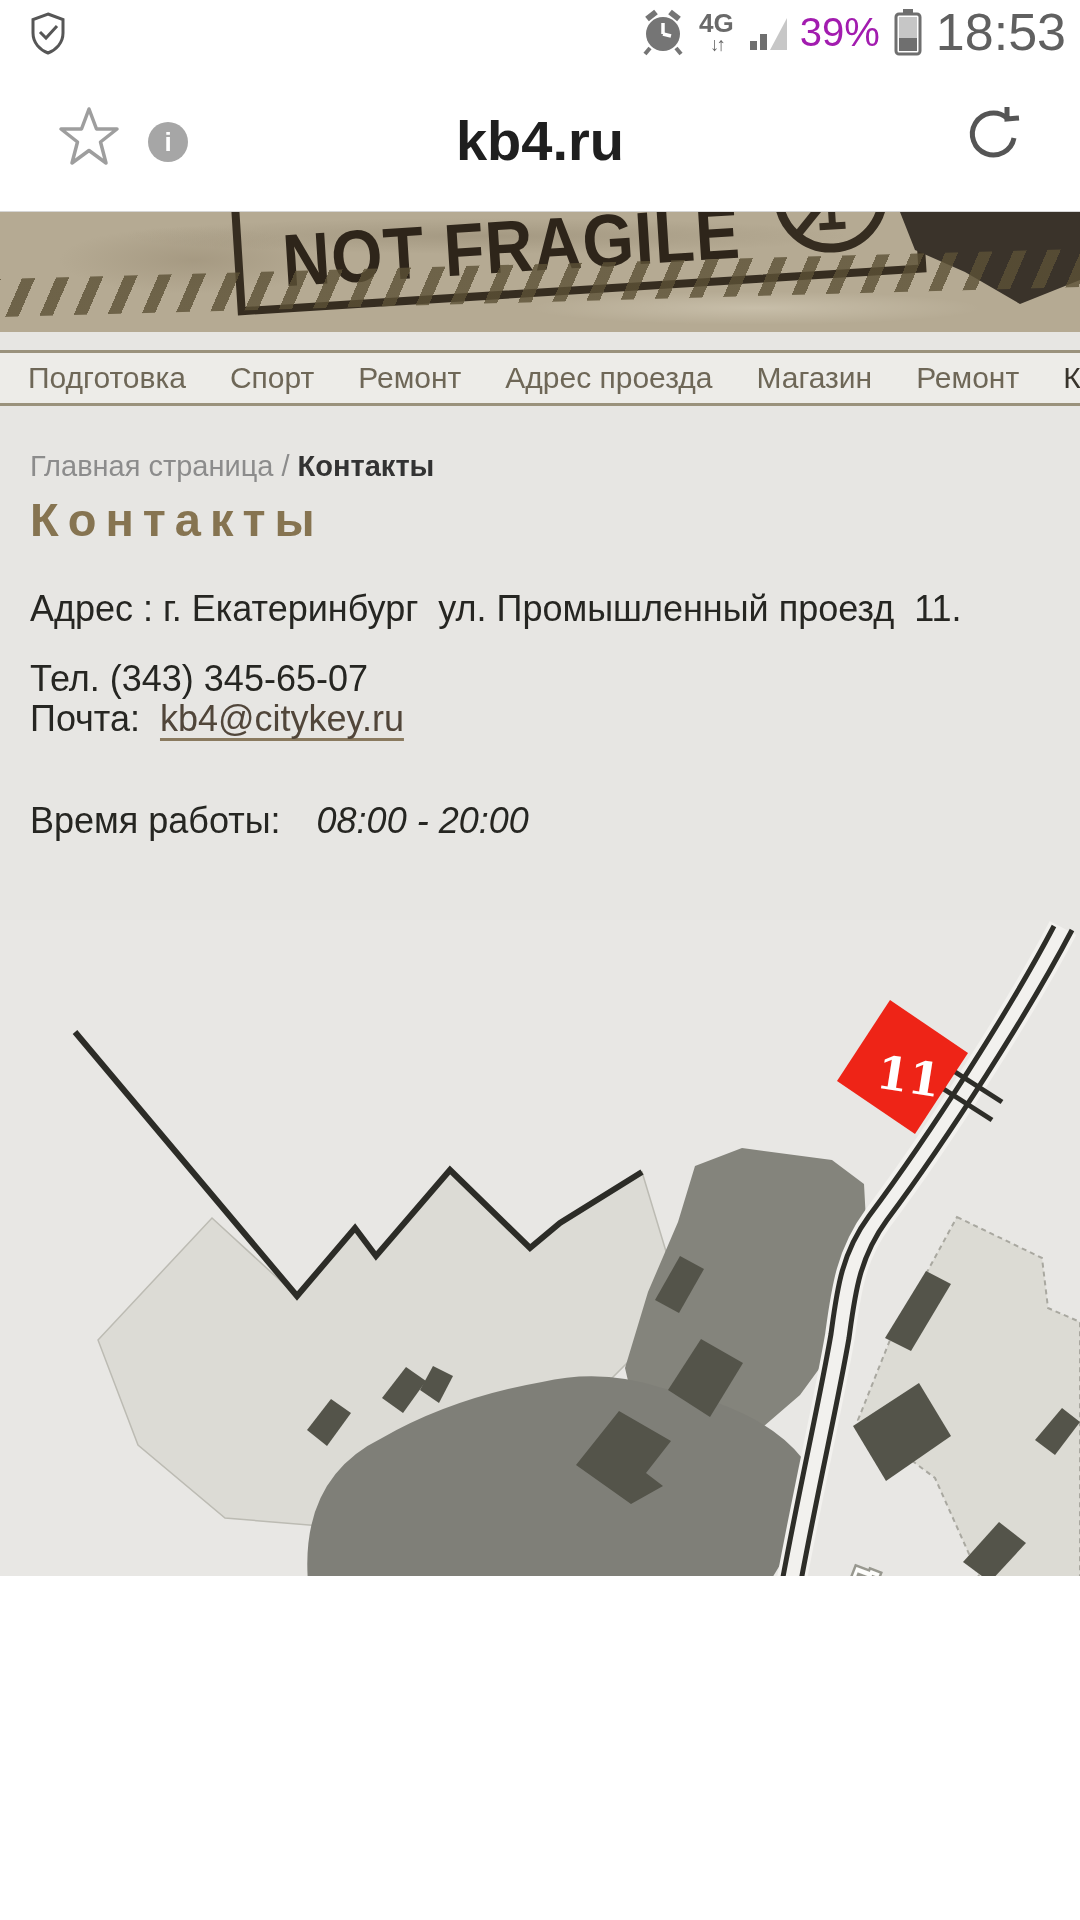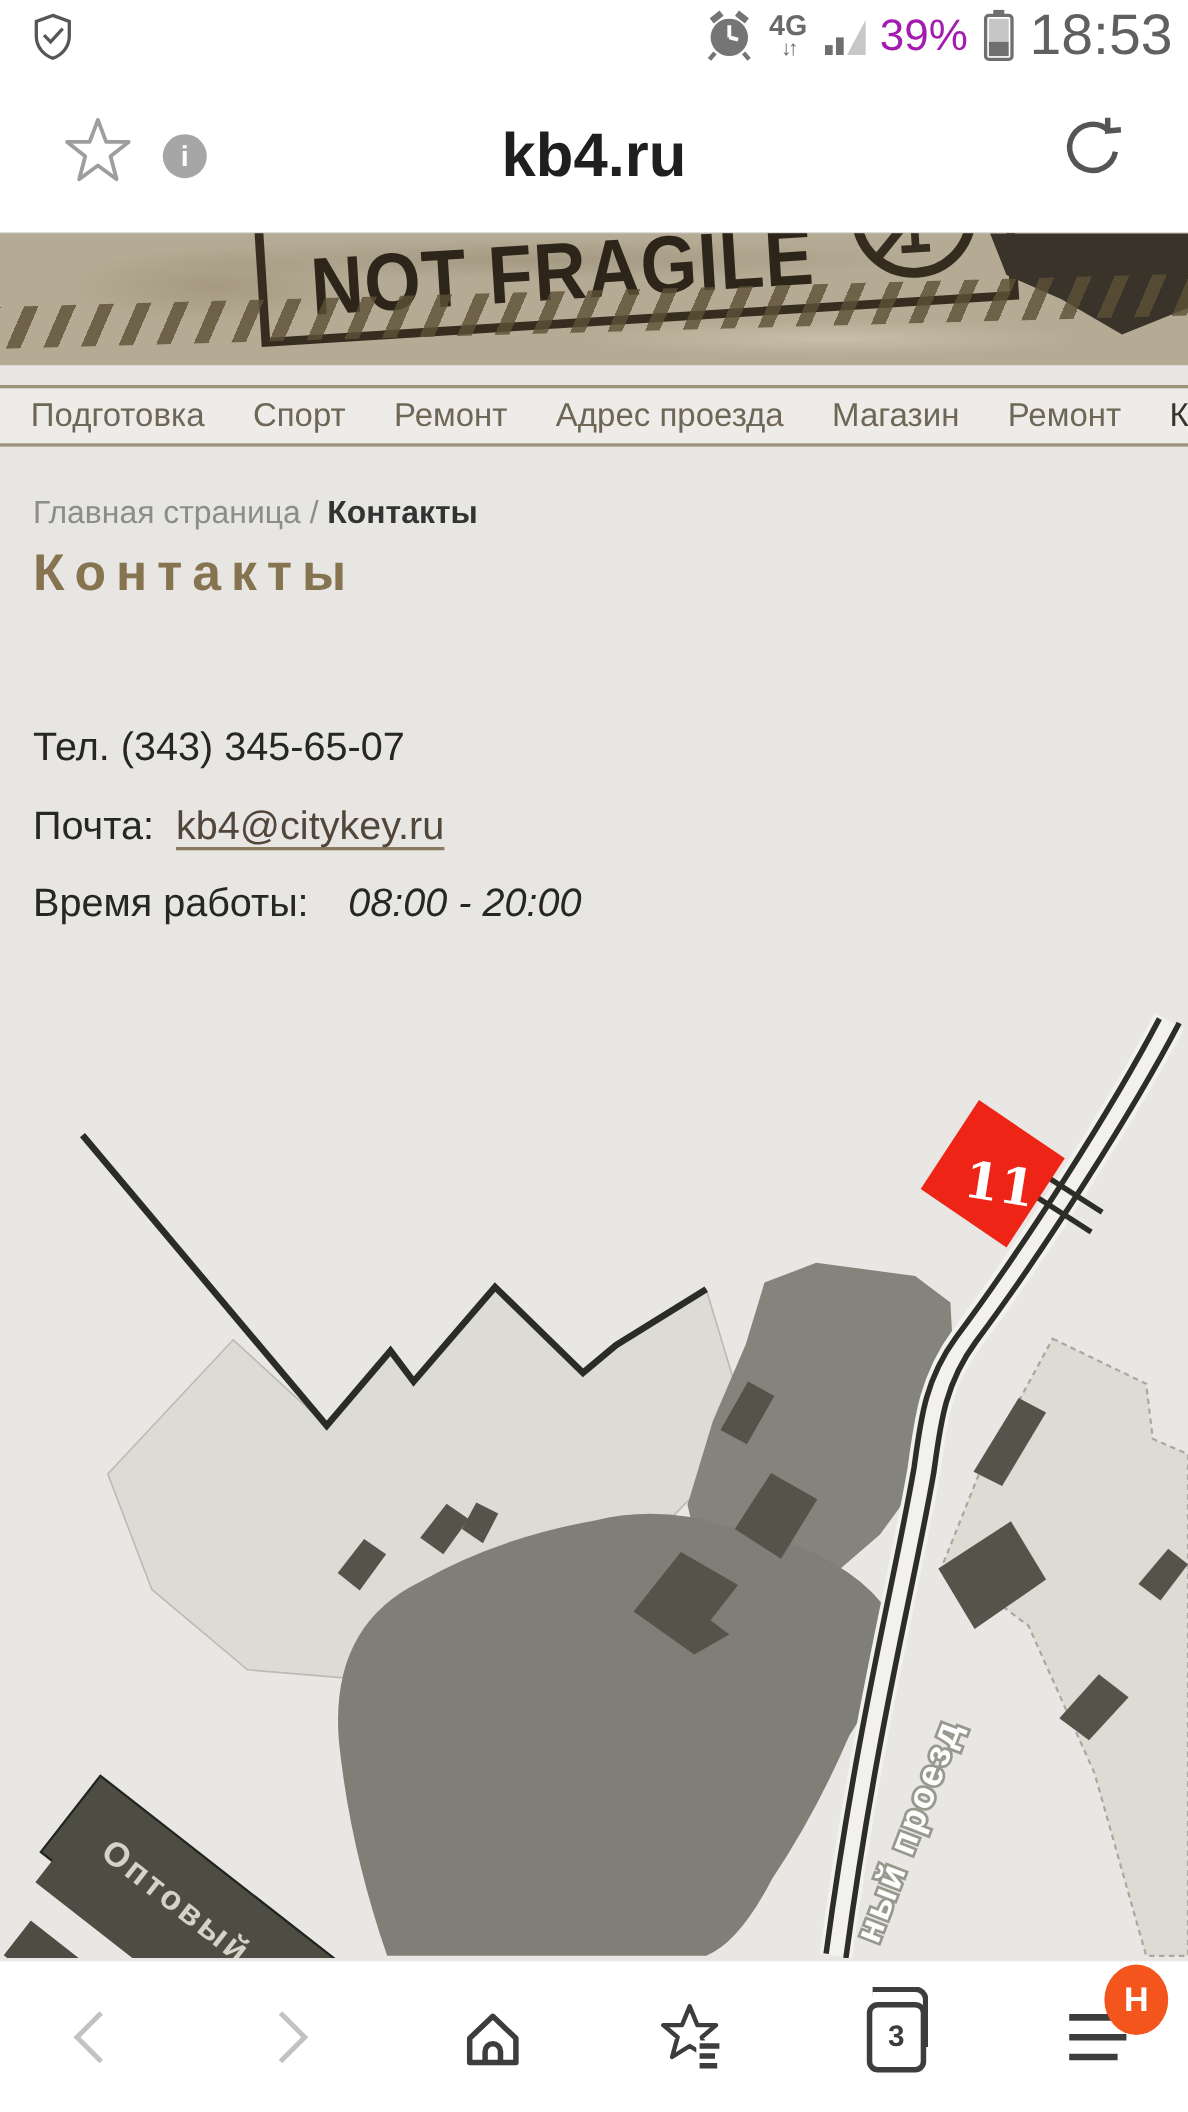--- a/index.html
+++ b/index.html
@@ -1,16 +1,16 @@
 <!DOCTYPE html>
 <html><head>
 <meta charset="utf-8">
 <style>
   html,body{margin:0;padding:0;background:#ffffff;}
-  #app{position:relative;width:1080px;height:1920px;overflow:hidden;background:#ffffff;
+  #app{position:relative;width:1080px;height:1576px;overflow:hidden;background:#ffffff;
        font-family:"Liberation Sans",sans-serif;}
 
   
   .status-bar{position:absolute;left:0;top:0;width:1080px;height:64px;background:#fff;}
   .status-right{position:absolute;right:14px;top:0;height:64px;display:flex;align-items:center;gap:12px;color:#6e6e6e;}
   .sb-time{font-size:52px;color:#606060;}
   .sb-pct{font-size:40px;color:#a21caf;}
   .fourg{display:flex;flex-direction:column;align-items:center;line-height:1;color:#6a6a6a;}
   .fourg .g{font-size:26px;font-weight:bold;}
   .fourg .arr{font-size:19px;letter-spacing:-3px;margin-top:-1px;}
@@ -48,21 +48,21 @@
   .nav-item.active{color:#38342c;}
 
   
   .breadcrumb{position:absolute;left:30px;top:450px;font-size:29px;color:#8c8c8c;white-space:pre;}
   .breadcrumb .cur{color:#333;font-weight:bold;}
   .page-title{position:absolute;left:30px;top:492px;font-size:47px;font-weight:bold;color:#867451;letter-spacing:9px;}
   .cline{position:absolute;left:30px;font-size:36px;color:#262622;white-space:pre-wrap;}
   .cline a{color:#51463a;text-decoration:underline;text-decoration-color:#8a7a5f;text-underline-offset:7px;}
   .l-address{top:588px;}
   .l-phone{top:658px;}
-  .l-email{top:730px;text-align:center;}
+  .l-email{top:698px;text-align:center;}
   .l-hours{top:800px;}
   .l-note{top:864px;left:218px;}
   .hours-val{margin-left:36px;font-style:italic;}
 
   
   .map{position:absolute;left:0;top:920px;width:1080px;height:860px;}
 
   
   .toolbar{position:absolute;left:0;top:1782px;width:1080px;height:138px;background:#fff;border-top:1px solid #e3e3e3;
            display:flex;align-items:center;justify-content:space-between;padding:0 48px;box-sizing:border-box;}
@@ -158,20 +158,21 @@
     <span class="nav-item">Адрес проезда</span>
     <span class="nav-item">Магазин</span>
     <span class="nav-item">Ремонт</span>
     <span class="nav-item active">Контакты</span>
   </div>
 
   <div class="breadcrumb"><span>Главная страница</span><span> / </span><span class="cur">Контакты</span></div>
 
   <div class="page-title">Контакты</div>
 
+  <div class="cline l-address">Адрес : г. Екатеринбург  ул. Промышленный проезд  11.</div>
   <div class="cline l-phone">Тел. (343) 345-65-07</div>
   <div class="cline l-email"><span>Почта:  </span><a href="#">kb4@citykey.ru</a></div>
   <div class="cline l-hours"><span>Время работы:</span><span class="hours-val">08:00 - 20:00</span></div>
 
   <svg class="map" viewBox="0 0 1080 860">
     <rect x="0" y="0" width="1080" height="860" fill="#e8e7e4"></rect>
 
     <polygon points="957,297 1042,338 1048,388 1080,402 1080,858 1042,858 995,692 935,558 858,500 890,420" fill="#dcdbd4" stroke="#a9a8a0" stroke-width="2" stroke-dasharray="5,4"></polygon>
 
     <polygon points="98,420 212,298 297,376 355,308 376,336 450,250 530,328 560,303 642,252 668,338 645,425 560,510 455,570 345,608 225,598 138,525" fill="#dcdbd5" stroke="#bcbbb3" stroke-width="1.5"></polygon>

